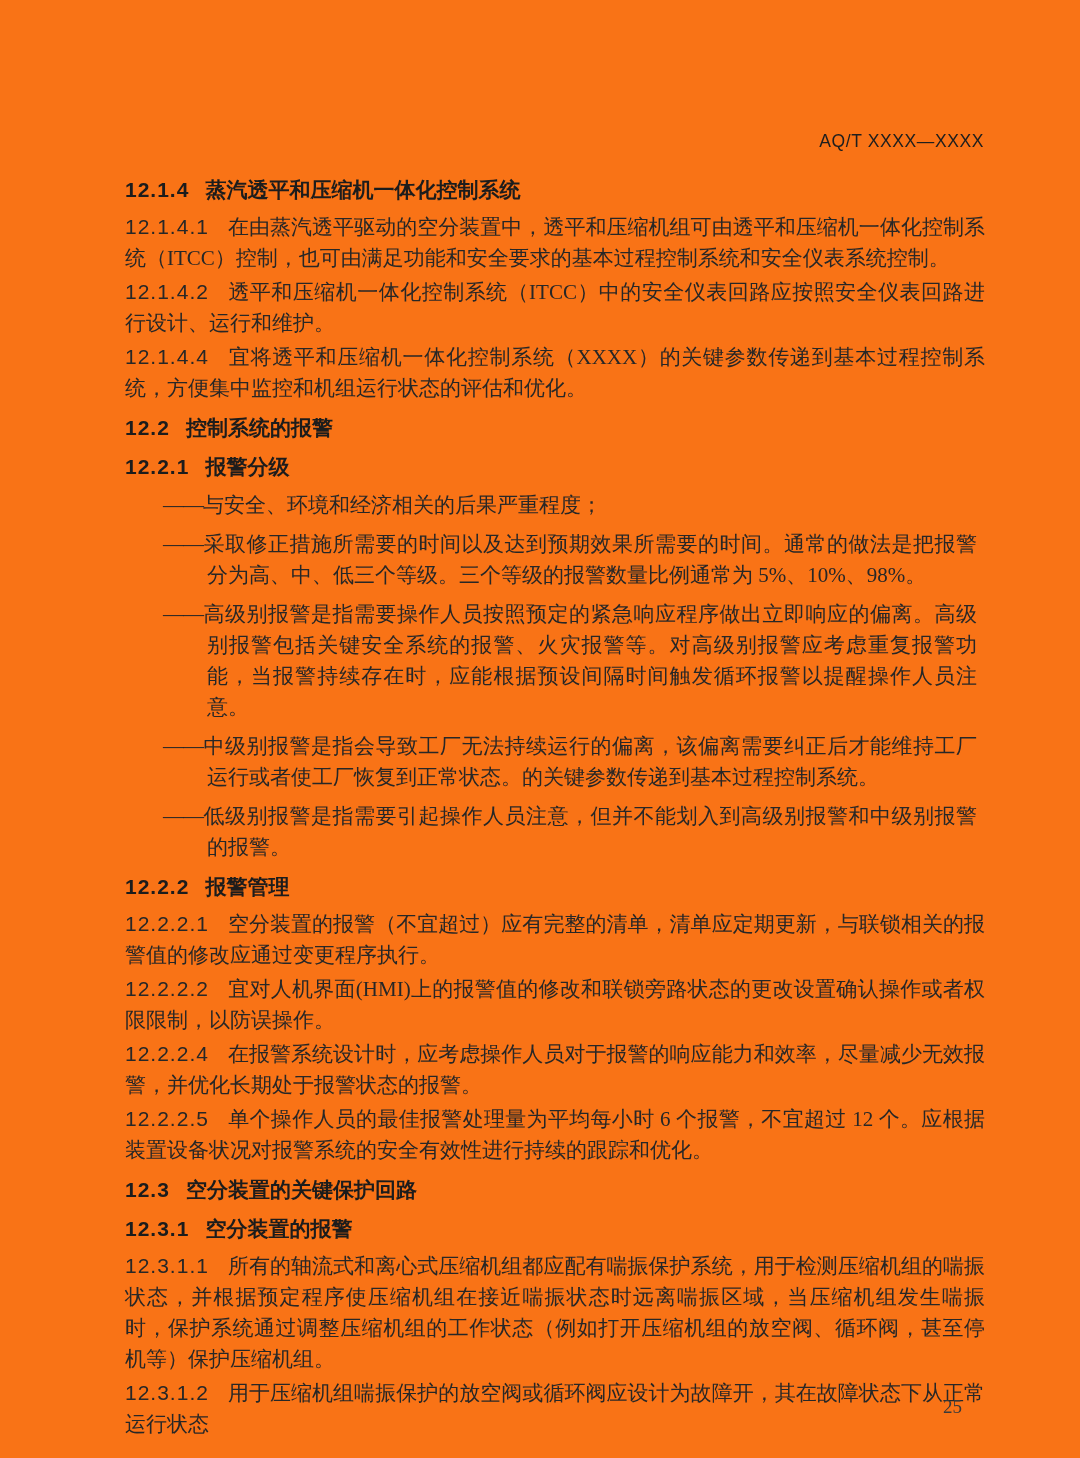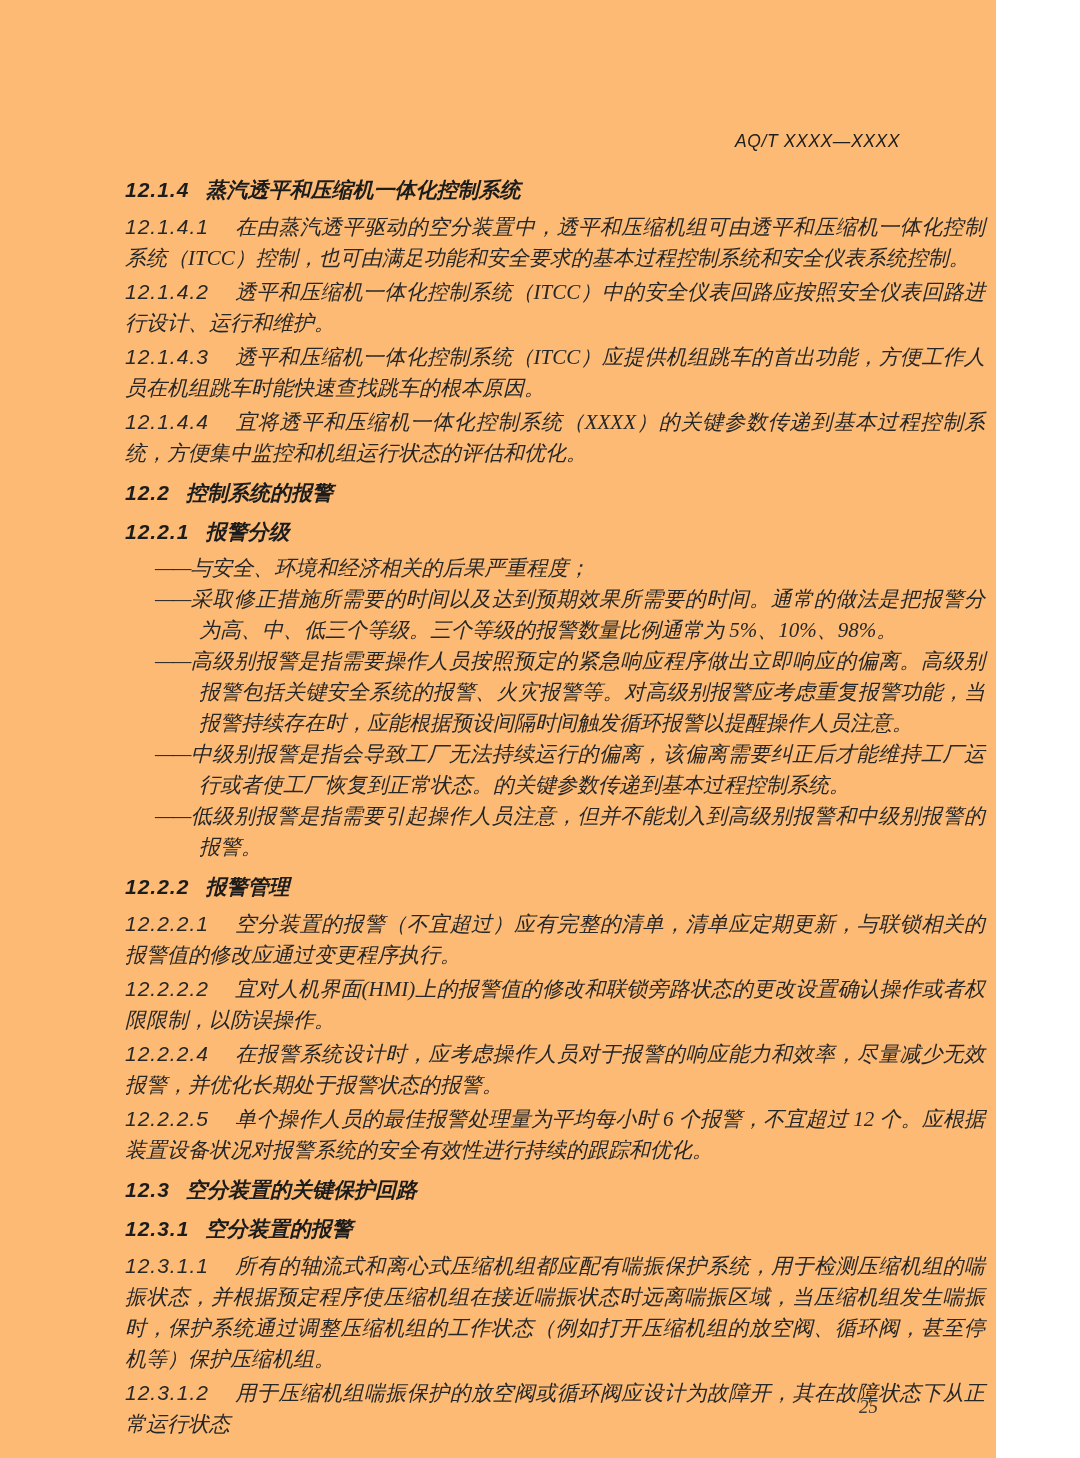--- a/index.html
+++ b/index.html
@@ -1,60 +1,58 @@
 <!DOCTYPE html>
 <html><head>
 <meta charset="utf-8">
 <style>
   html,body{margin:0;padding:0;background:#ffffff;}
   .page{
-    width:996px;height:1458px;position:relative;overflow:hidden;
-    background:#fdba74;color:#272727;
+    width:1080px;height:1458px;position:relative;overflow:hidden;
+    background:#f97316;color:#272727;
     font-family:"Liberation Serif","DejaVu Serif",serif;
-    font-style:italic;
   }
   .doc-header{
     position:absolute;top:131px;right:96px;
     font-family:"Liberation Sans","DejaVu Sans",sans-serif;
     font-size:17.5px;letter-spacing:0.6px;color:#1e1e1e;white-space:nowrap;
   }
   .content{
     position:absolute;left:125px;top:166px;width:860px;
     font-size:21px;line-height:31px;text-align:justify;
   }
   .block{margin:0;padding:0;font-size:21px;}
   .para{margin:2px 0;}
   .heading{
     font-family:"Liberation Sans","DejaVu Sans",sans-serif;
     font-weight:bold;margin:8px 0 6px;text-align:left;color:#1c1c1c;
   }
   .num{
     font-family:"Liberation Sans","DejaVu Sans",sans-serif;
-    letter-spacing:1px;margin-right:26px;white-space:nowrap;
+    letter-spacing:1px;margin-right:19px;white-space:nowrap;
   }
   .heading .num{margin-right:16px;margin-top:48px;}
   .intro{text-indent:44px;margin:2px 0;}
-  .dash-item{padding-left:74px;text-indent:-44px;margin:0;}
+  .dash-item{padding-left:74px;text-indent:-44px;margin:8px;}
   .dash{letter-spacing:-1px;}
   .page-number{
     position:absolute;top:1396px;right:118px;
     font-size:19px;color:#3a3a3a;
   }
 </style>
 </head>
 <body>
 
 <div class="page">
   <div class="doc-header">AQ/T XXXX—XXXX</div>
 
   <main class="content" id="content">
       <h3 class="block heading"><span class="num">12.1.4</span><span class="txt">蒸汽透平和压缩机一体化控制系统</span></h3>
       <p class="block para"><span class="num">12.1.4.1</span><span class="txt">在由蒸汽透平驱动的空分装置中，透平和压缩机组可由透平和压缩机一体化控制系统（ITCC）控制，也可由满足功能和安全要求的基本过程控制系统和安全仪表系统控制。</span></p>
       <p class="block para"><span class="num">12.1.4.2</span><span class="txt">透平和压缩机一体化控制系统（ITCC）中的安全仪表回路应按照安全仪表回路进行设计、运行和维护。</span></p>
-      <p class="block para"><span class="num">12.1.4.3</span><span class="txt">透平和压缩机一体化控制系统（ITCC）应提供机组跳车的首出功能，方便工作人员在机组跳车时能快速查找跳车的根本原因。</span></p>
       <p class="block para"><span class="num">12.1.4.4</span><span class="txt">宜将透平和压缩机一体化控制系统（XXXX）的关键参数传递到基本过程控制系统，方便集中监控和机组运行状态的评估和优化。</span></p>
       <h3 class="block heading"><span class="num">12.2</span><span class="txt">控制系统的报警</span></h3>
       <h3 class="block heading"><span class="num">12.2.1</span><span class="txt">报警分级</span></h3>
       <p class="block dash-item"><span class="dash">——</span><span class="txt">与安全、环境和经济相关的后果严重程度；</span></p>
       <p class="block dash-item"><span class="dash">——</span><span class="txt">采取修正措施所需要的时间以及达到预期效果所需要的时间。通常的做法是把报警分为高、中、低三个等级。三个等级的报警数量比例通常为 5%、10%、98%。</span></p>
       <p class="block dash-item"><span class="dash">——</span><span class="txt">高级别报警是指需要操作人员按照预定的紧急响应程序做出立即响应的偏离。高级别报警包括关键安全系统的报警、火灾报警等。对高级别报警应考虑重复报警功能，当报警持续存在时，应能根据预设间隔时间触发循环报警以提醒操作人员注意。</span></p>
       <p class="block dash-item"><span class="dash">——</span><span class="txt">中级别报警是指会导致工厂无法持续运行的偏离，该偏离需要纠正后才能维持工厂运行或者使工厂恢复到正常状态。的关键参数传递到基本过程控制系统。</span></p>
       <p class="block dash-item"><span class="dash">——</span><span class="txt">低级别报警是指需要引起操作人员注意，但并不能划入到高级别报警和中级别报警的报警。</span></p>
       <h3 class="block heading"><span class="num">12.2.2</span><span class="txt">报警管理</span></h3>
       <p class="block para"><span class="num">12.2.2.1</span><span class="txt">空分装置的报警（不宜超过）应有完整的清单，清单应定期更新，与联锁相关的报警值的修改应通过变更程序执行。</span></p>

